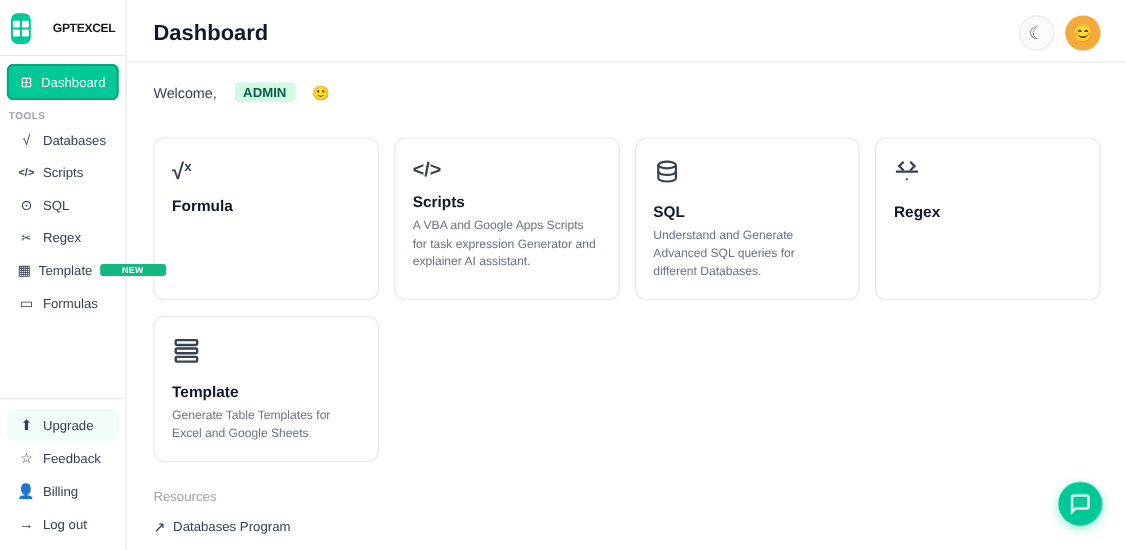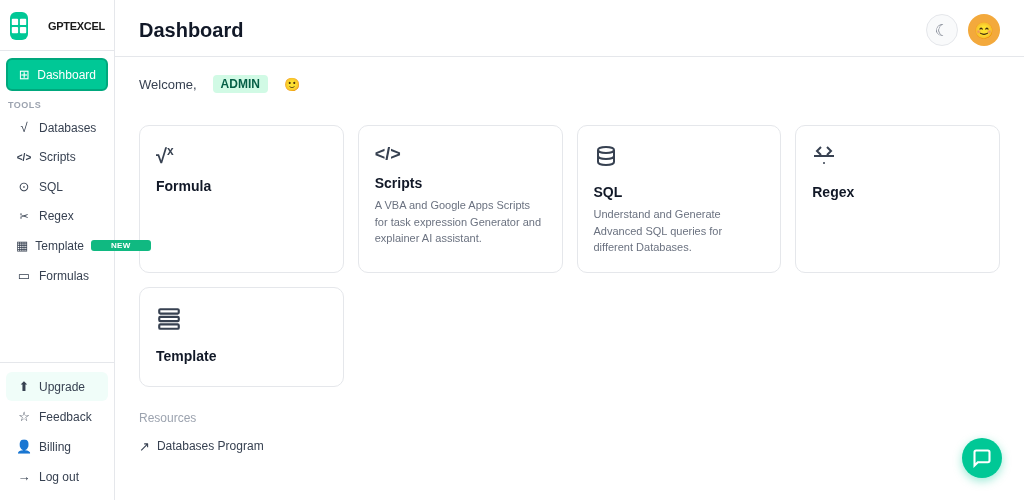--- a/index.html
+++ b/index.html
@@ -301,20 +301,21 @@
     <div class="cards-grid-single">
       <div class="card">
         <div class="card-icon">
           <svg width="26" height="26" viewBox="0 0 24 24" fill="none" stroke="#374151" stroke-width="2">
             <rect x="3" y="3" width="18" height="4" rx="1"></rect>
             <rect x="3" y="10" width="18" height="4" rx="1"></rect>
             <rect x="3" y="17" width="18" height="4" rx="1"></rect>
           </svg>
         </div>
         <div class="card-title">Template</div>
+        <div class="card-desc">Generate Table Templates for Excel and Google Sheets</div>
       </div>
     </div>
 
     <div class="resources-section">
       <div class="resources-label">Resources</div>
       <div class="resource-item">
         <span style="font-size:13px;">↗</span>
         <span>Databases Program</span>
       </div>
     </div>

